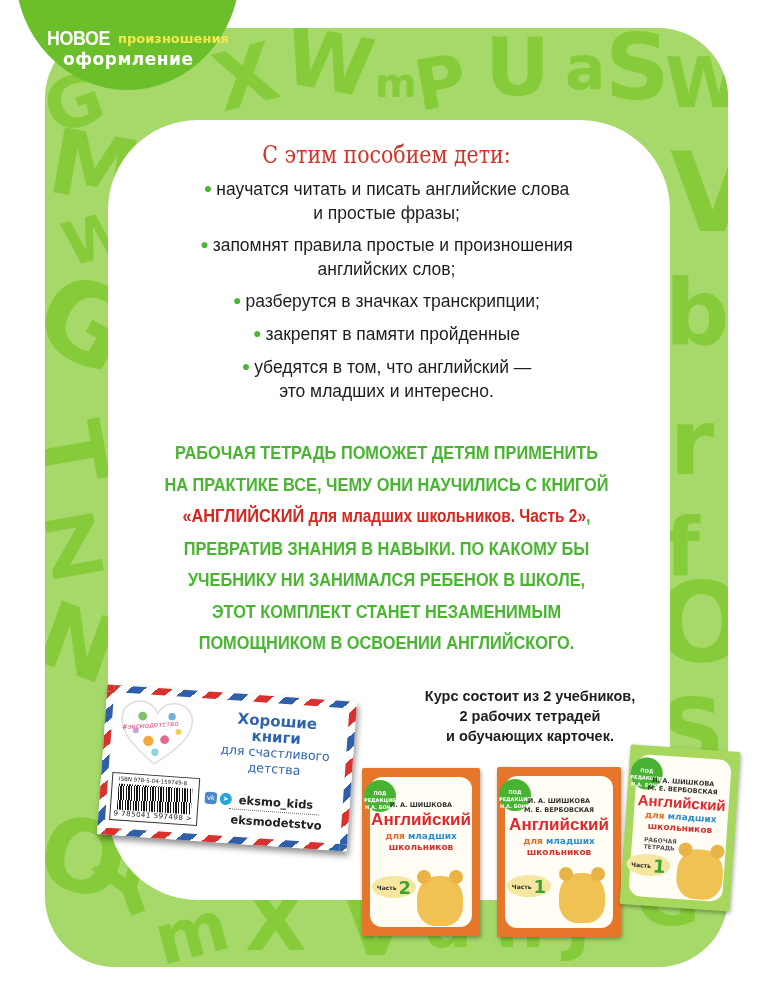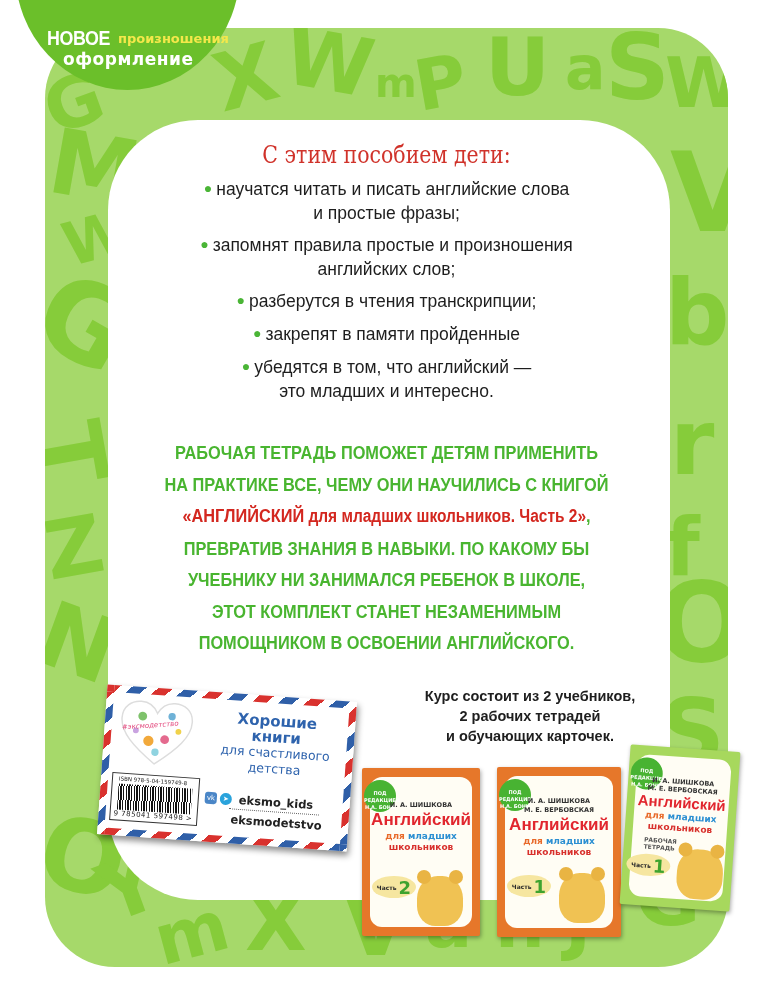--- a/index.html
+++ b/index.html
@@ -176,21 +176,21 @@
 <div class="bullets">
   <div class="bullet">
     <span class="dot">●</span><span>научатся читать и писать английские слова</span><br>
     <span>и простые фразы;</span>
   </div>
   <div class="bullet">
     <span class="dot">●</span><span>запомнят правила простые и произношения</span><br>
     <span>английских слов;</span>
   </div>
   <div class="bullet">
-    <span class="dot">●</span><span>разберутся в чтения транскрипции;</span>
+    <span class="dot">●</span><span>разберутся в значках транскрипции;</span>
   </div>
   <div class="bullet">
     <span class="dot">●</span><span>закрепят в памяти пройденные</span><br>
   </div>
   <div class="bullet">
     <span class="dot">●</span><span>убедятся в том, что английский —</span><br>
     <span>это младших и интересно.</span>
   </div>
 </div>
 

